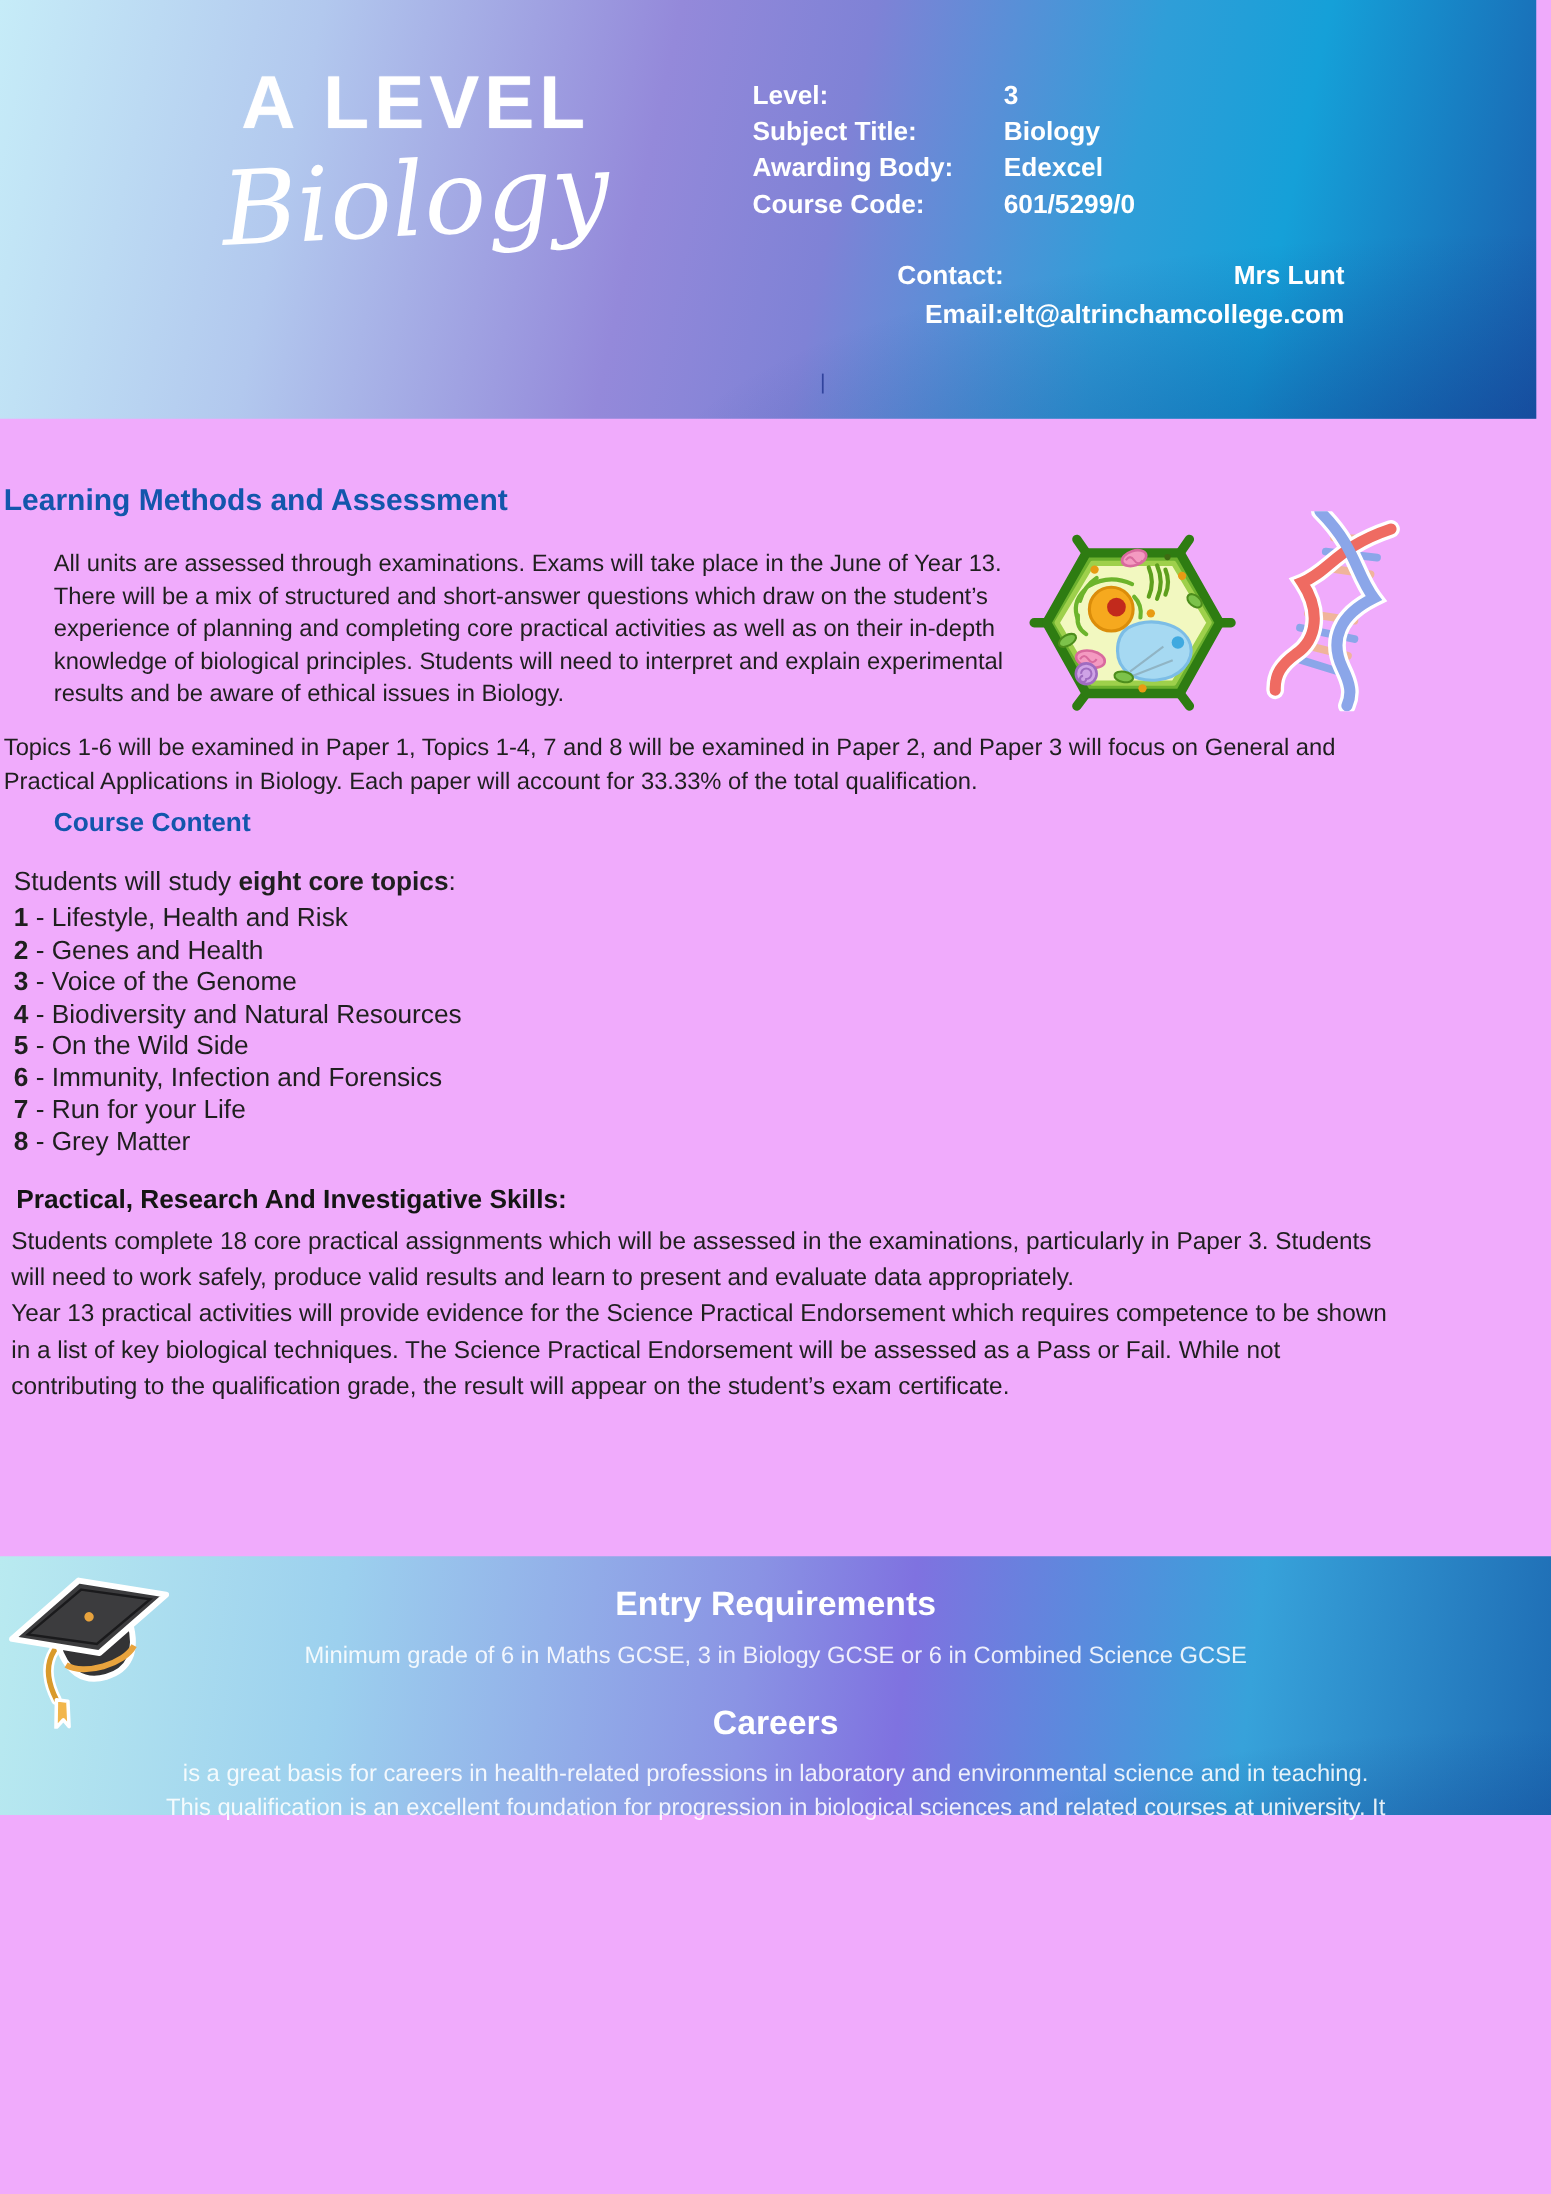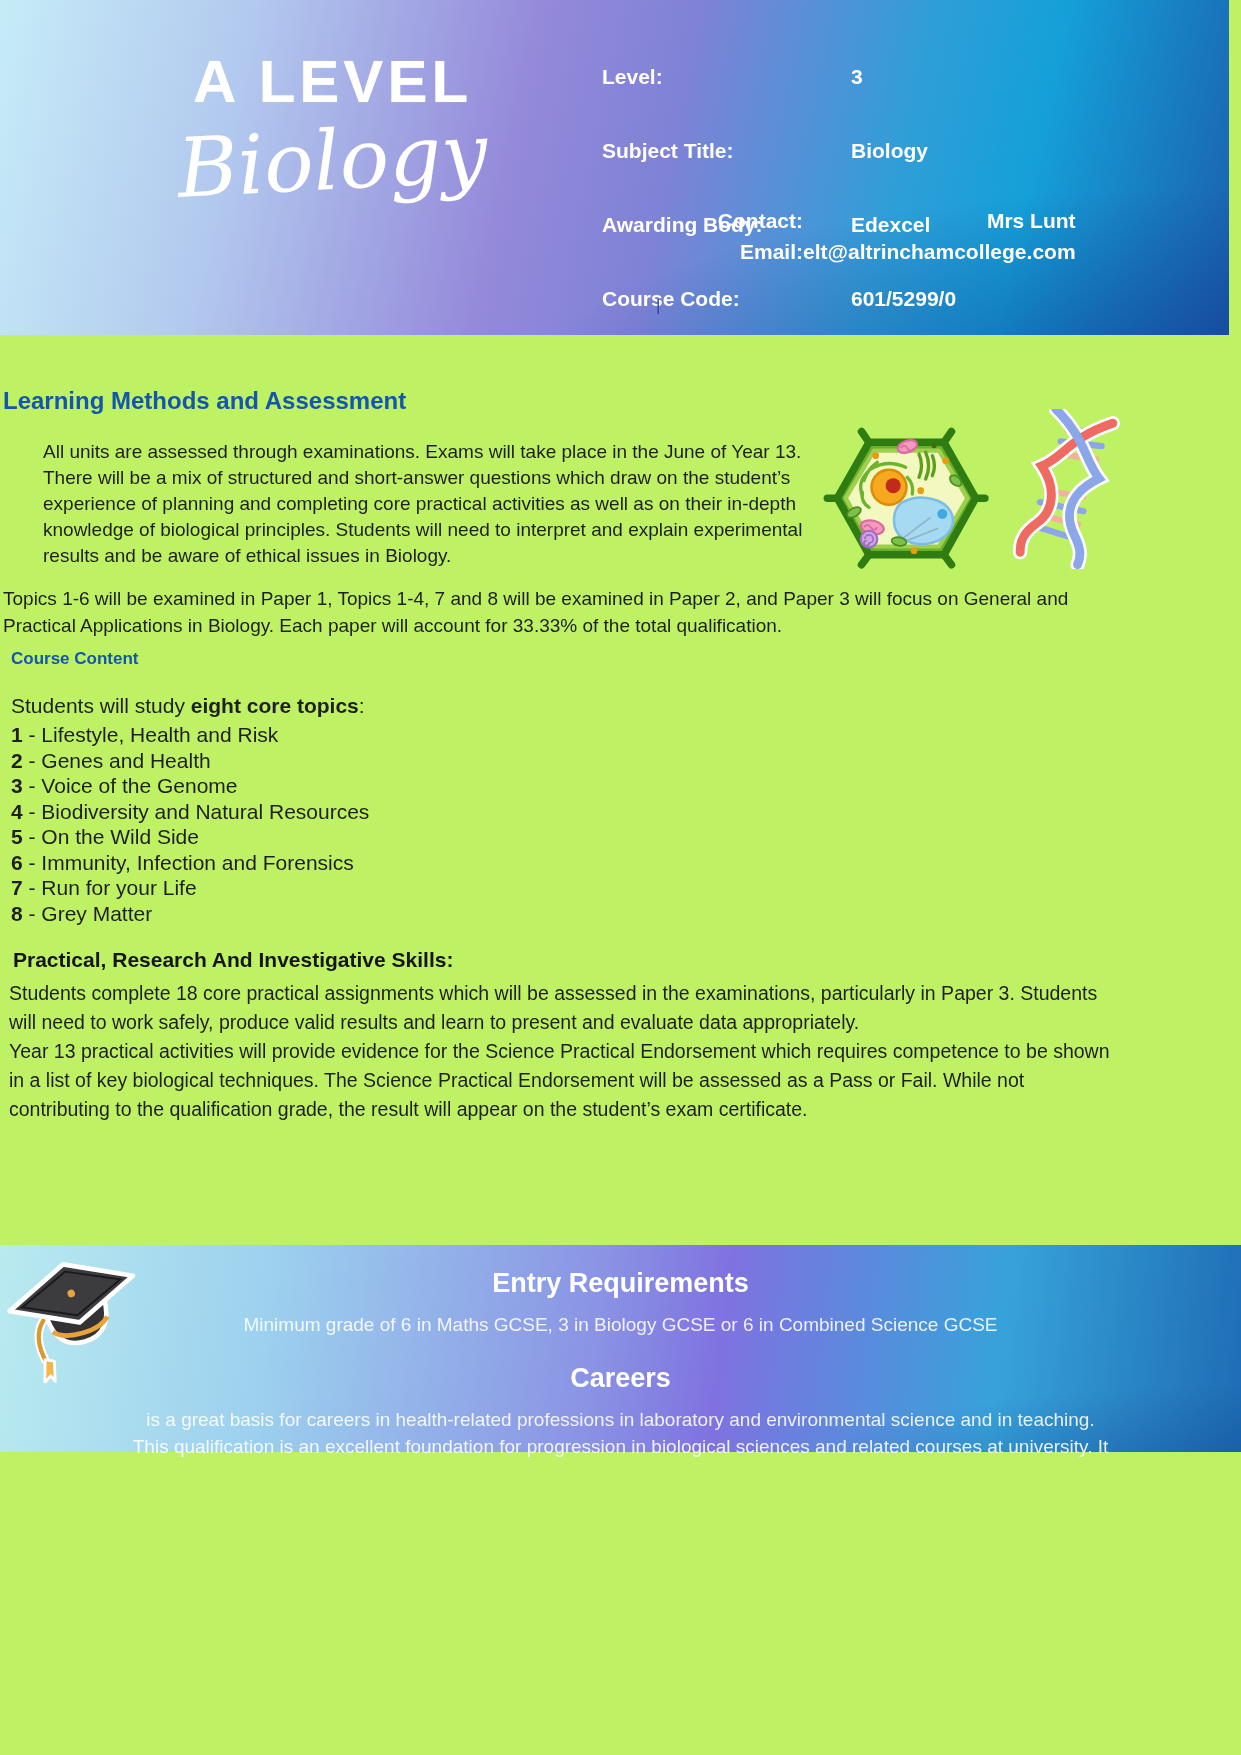--- a/index.html
+++ b/index.html
@@ -1,49 +1,49 @@
 <!DOCTYPE html>
 <html><head>
 <meta charset="utf-8">
 <style>
   html,body{margin:0;padding:0;background:#fff;}
-  .page{position:relative;width:1241px;height:1755px;background:#bef264;overflow:hidden;
+  .page{position:relative;width:1241px;height:1755px;background:#f0abfc;overflow:hidden;
         font-family:"Liberation Sans",sans-serif;color:#1f1f1f;}
 
   
   .hero{position:relative;height:335px;margin-right:12px;
     background:
       radial-gradient(120% 130% at 100% 118%, rgba(14,48,134,.55) 0%, rgba(14,48,134,0) 48%),
       linear-gradient(102deg,#c6ecf8 0%,#b2c8ee 20%,#9489da 42%,#7f82d6 54%,#2f9ed8 72%,#15a0d8 82%,#1b5fae 100%);}
   .hero-title{position:absolute;left:160px;top:52px;width:345px;text-align:center;color:#fff;}
   .hero-a-level{font-size:60px;font-weight:bold;letter-spacing:4px;line-height:1;
     font-family:"Liberation Sans",sans-serif;text-shadow:0 0 1px rgba(255,255,255,.6);}
   .hero-script{font-family:"DejaVu Serif",serif;font-style:italic;font-weight:normal;
     font-size:82px;line-height:1.1;margin-top:4px;transform:rotate(-3deg);}
   .hero-fields,.hero-contact{position:absolute;display:grid;grid-template-columns:201px auto;
     row-gap:3px;font-size:21px;font-weight:bold;color:#fff;line-height:26px;}
-  .hero-fields{left:602px;top:64px;gap:48px;}
+  .hero-fields{left:602px;top:64px;}
   .hero-contact{left:602px;top:208px;row-gap:5px;text-align:right;}
   .cursor{position:absolute;left:656px;top:296px;font-size:17px;font-weight:normal;color:#31439d;}
 
   
   main{display:block;}
   .learning{padding:52px 0 0 3px;}
   .h-blue{color:#1356ac;font-weight:bold;margin:0;font-family:"Liberation Sans",sans-serif;}
   h2.h-blue{font-size:24px;line-height:28px;margin-bottom:24px;}
   .learn-row{display:flex;align-items:flex-end;margin-left:40px;}
   .ln{white-space:nowrap;}
   .p1 .ln{font-size:19px;line-height:26px;}
   .p2{margin-top:16px;}
   .p2 .ln{font-size:19px;line-height:27px;}
   .cell-svg{width:172px;height:150px;margin-left:16px;margin-top:-42px;flex:none;}
   .dna-svg{width:132px;height:160px;margin-left:12px;margin-top:-50px;flex:none;}
 
   .course{padding:8px 0 0 11px;}
-  h3.h-blue{font-size:17px;line-height:24px;margin-bottom:22px;}
+  h3.h-blue{font-size:21px;line-height:24px;margin-bottom:22px;margin-left:32px;}
   .intro{font-size:21px;line-height:26px;margin:0 0 3px 0;}
   .b{font-weight:bold;}
   .topics{list-style:none;margin:0;padding:0;font-size:21px;line-height:25.5px;}
 
   .practical{padding:22px 0 0 9px;}
   .practical h4{font-size:21px;line-height:24px;margin:0 0 7px 4px;color:#151515;}
   .practical .ln{font-size:19.5px;line-height:29px;}
 
   
   footer{position:absolute;left:0;top:1245px;width:1241px;height:207px;color:#fff;text-align:center;

